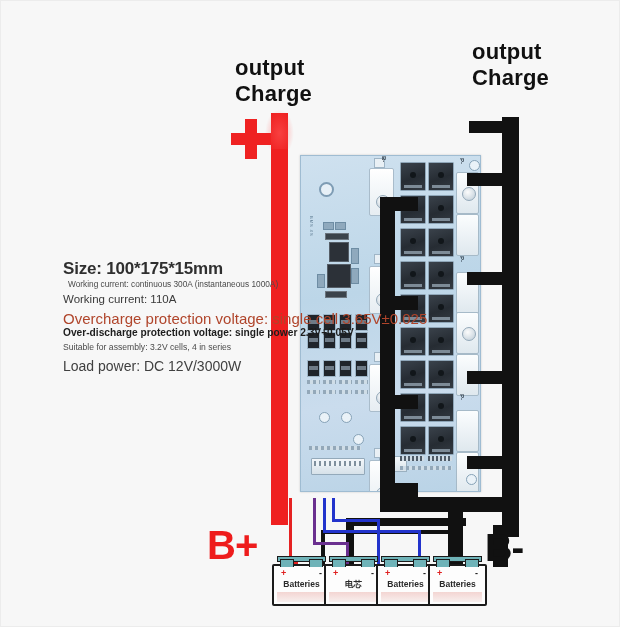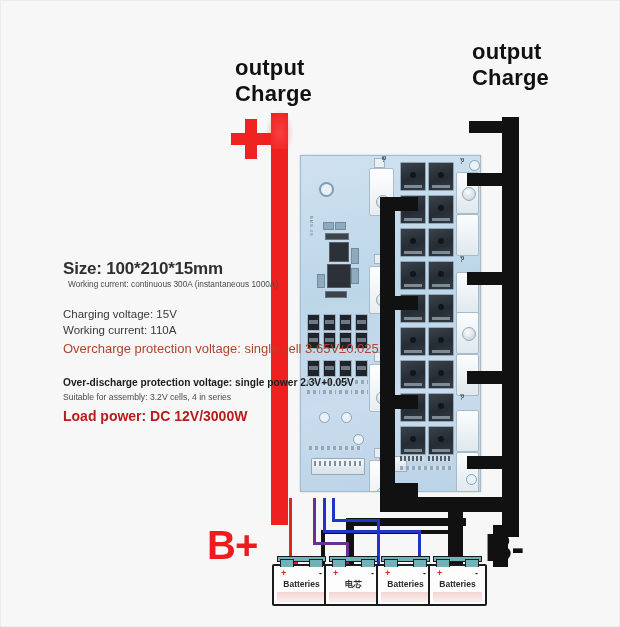--- a/index.html
+++ b/index.html
@@ -84,27 +84,27 @@
   #label-bminus{
     left:484px;top:528px;font-size:38px;font-weight:bold;color:#111;
     letter-spacing:-1px;line-height:1;
   }
 
   
   #spec-block{left:62px;top:258px;width:240px;color:#3a3a3a;}
   #spec-block .line{display:block;white-space:nowrap;}
   .s-model{font-size:10.5px;margin-bottom:3px;}
   .s-size{font-size:17px;font-weight:bold;color:#2f2f2f;margin-bottom:0px;letter-spacing:-.2px;}
-  .s-working{font-size:8.3px;margin-left:5px;margin-bottom:19px;color:#4a4a4a;}
+  .s-working{font-size:8.3px;margin-left:5px;margin-bottom:4px;color:#4a4a4a;}
   .s-cv{font-size:11.5px;margin-bottom:4px;}
   .s-cc{font-size:11.5px;margin-bottom:5px;}
-  .s-over{font-size:13px;color:#b0452b;margin-bottom:21px;}
+  .s-over{font-size:15px;color:#b0452b;margin-bottom:0;}
   .s-disover{font-size:10.2px;color:#1d1d1d;font-weight:bold;margin-bottom:4px;}
   .s-suit{font-size:8.6px;color:#4a4a4a;margin-bottom:6px;}
-  .s-load{font-size:14px;color:#b91c1c;font-weight:bold;}
+  .s-load{font-size:14px;color:#404040;}
 
   
   #pcb-board{
     left:299px;top:154px;width:179px;height:335px;
     background:linear-gradient(170deg,#cfe1ef 0%,#bcd6e8 40%,#cadced 70%,#b9d3e6 100%);
     border:1px solid #9fbcd2;
     box-shadow:0 0 2px rgba(0,0,0,.18);
     overflow:hidden;
   }
   
@@ -439,23 +439,22 @@
     <span class="l2">Charge</span>
   </div>
 
   <div class="abs" id="plus-mark"></div>
   <div class="abs" id="minus-mark"></div>
 
   <div class="abs" id="label-bplus">B+</div>
   <div class="abs" id="label-bminus">B-</div>
 
   <div class="abs" id="spec-block">
-    <span class="line s-size">Size: 100*210*15mm</span>
+    <span class="line s-size">Size: 100*175*15mm</span>
     <span class="line s-working">Working current: continuous 300A (instantaneous 1000A)</span>
-    <span class="line s-cv">Charging voltage: 15V</span>
     <span class="line s-cc">Working current: 110A</span>
     <span class="line s-over">Overcharge protection voltage: single cell 3.65V±0.025</span>
     <span class="line s-disover">Over-discharge protection voltage: single power 2.3V+0.05V</span>
     <span class="line s-suit">Suitable for assembly: 3.2V cells, 4 in series</span>
     <span class="line s-load">Load power: DC 12V/3000W</span>
   </div>
 
 </div>
 
 </body></html>

